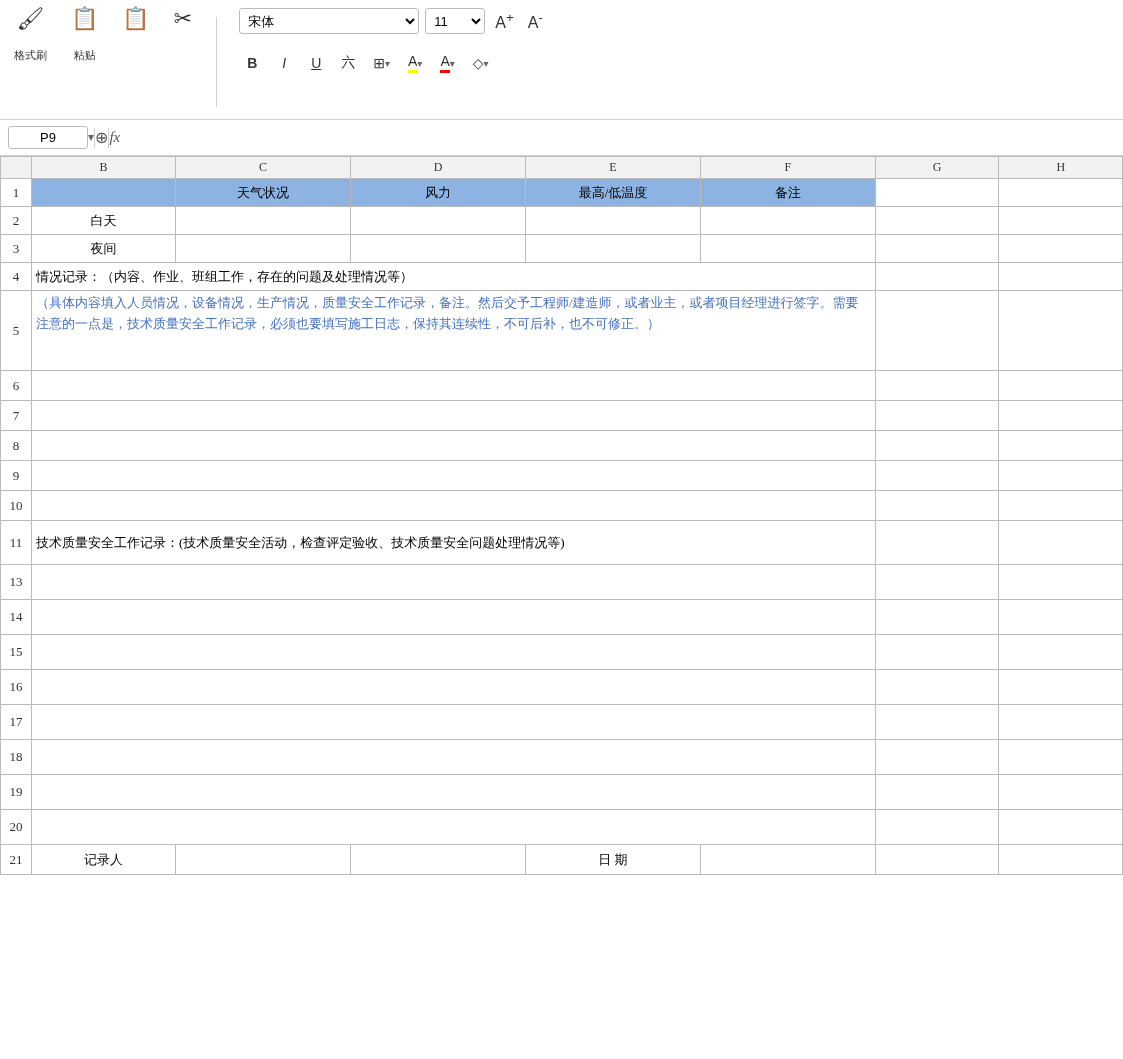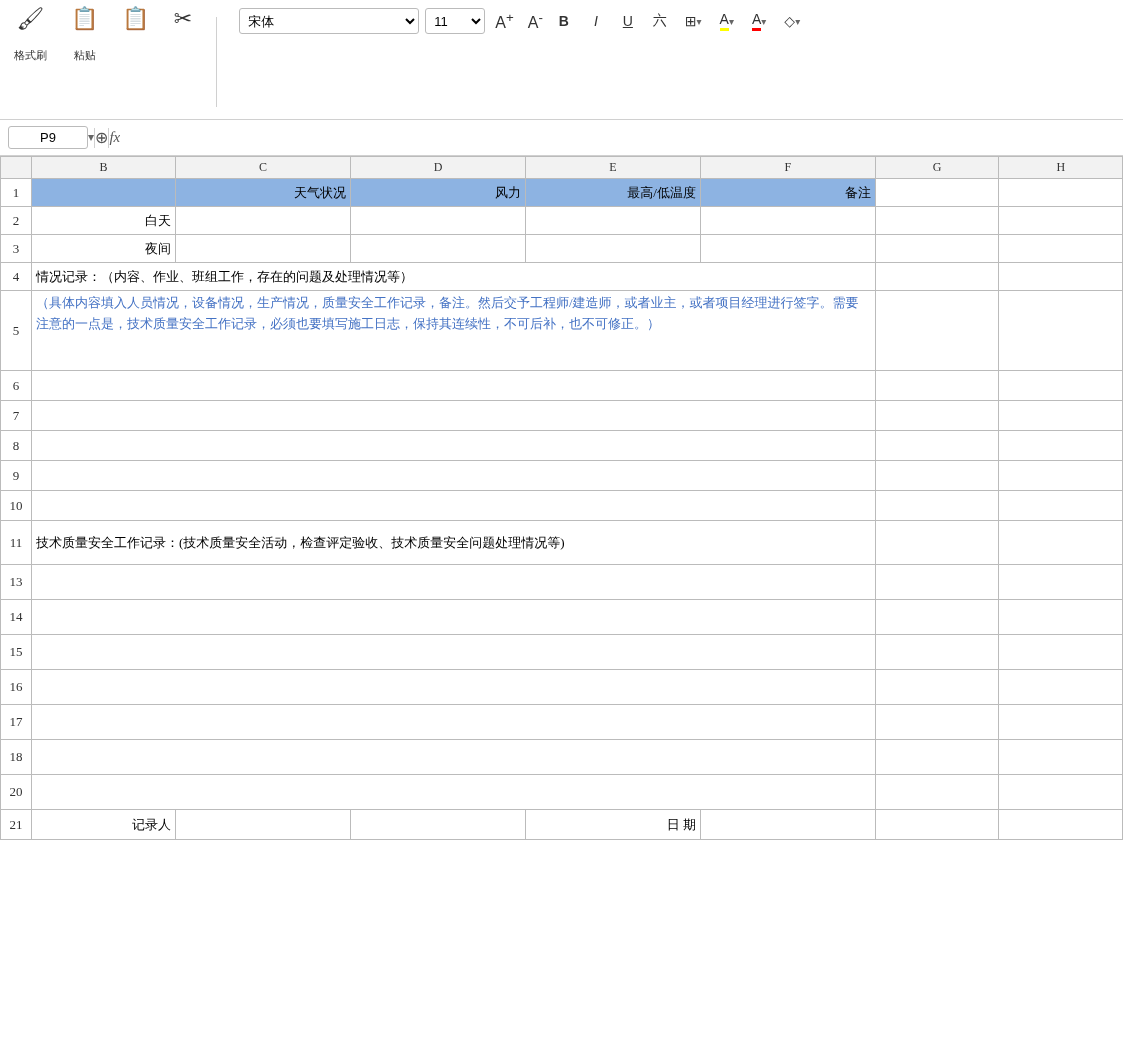--- a/index.html
+++ b/index.html
@@ -31,21 +31,22 @@
       font-size: 11px;
       color: #333;
       border: none;
       background: none;
     }
     .tool-icon { font-size: 22px; line-height: 1; }
     .tool-label { font-size: 11px; margin-top: 18px; }
     
     .font-section {
       display: flex;
-      gap: 4px;
+      flex-direction: column;
+      gap: 16px;
       padding: 4px;
     }
     .font-row1 { display: flex; align-items: center; gap: 6px; }
     .font-row2 { display: flex; align-items: center; gap: 6px; }
     
     .font-select {
       width: 180px;
       height: 26px;
       border: 1px solid #bbb;
       border-radius: 3px;
@@ -164,21 +165,21 @@
     }
     
     
     .blue-header {
       background: #8db3e2 !important;
       text-align: center;
       font-weight: normal;
     }
     
     
-    .center { text-align: right; }
+    .center { text-align: center; }
     .note-text {
       color: #4472c4;
       font-size: 12px;
       line-height: 1.6;
       padding: 4px 6px;
       vertical-align: top;
     }
     
     .section-label {
       font-size: 13px;
@@ -409,20 +410,26 @@
         <td></td>
         <td></td>
       </tr>
       <tr style="height:35px;">
         <td class="row-num">18</td>
         <td colspan="5"></td>
         <td></td>
         <td></td>
       </tr>
       <tr style="height:35px;">
+        <td class="row-num">19</td>
+        <td colspan="5"></td>
+        <td></td>
+        <td></td>
+      </tr>
+      <tr style="height:35px;">
         <td class="row-num">20</td>
         <td colspan="5"></td>
         <td></td>
         <td></td>
       </tr>
 
       <tr style="height:30px;">
         <td class="row-num">21</td>
         <td class="center">记录人</td>
         <td></td>

